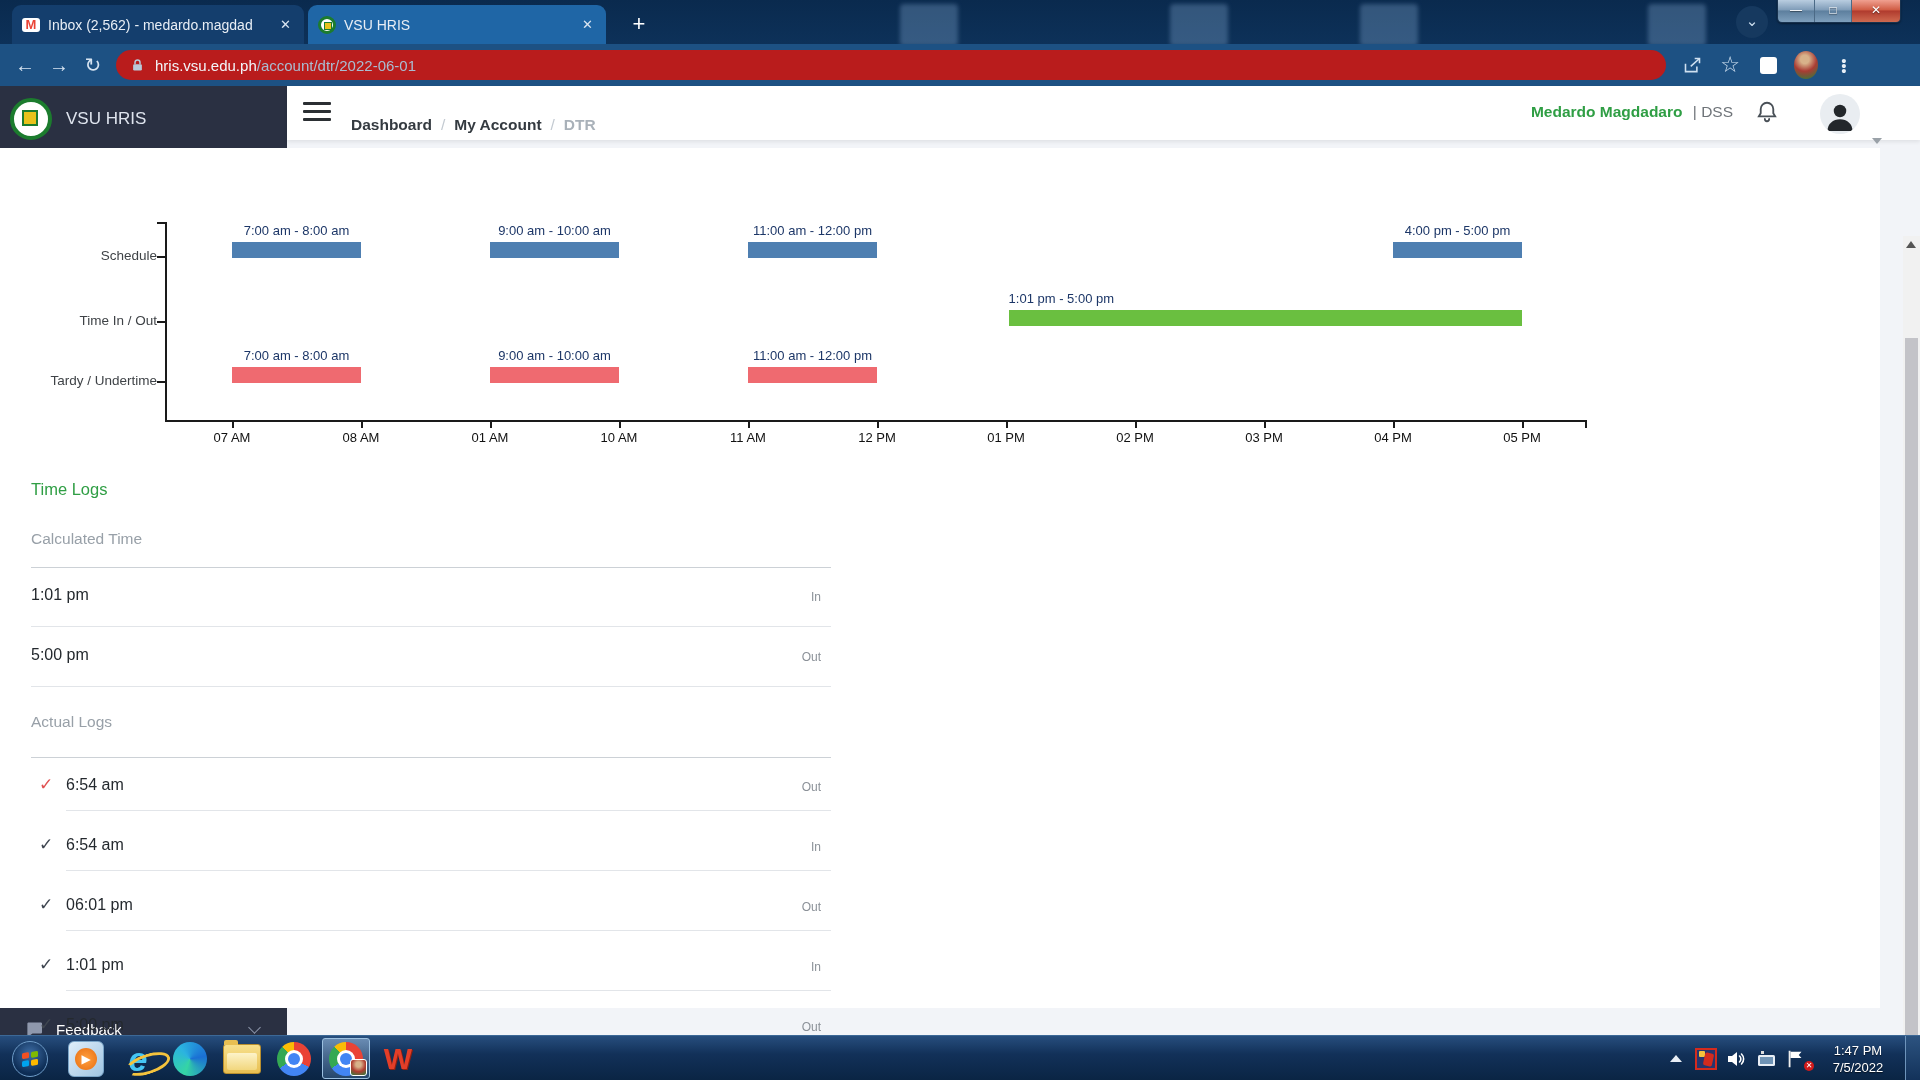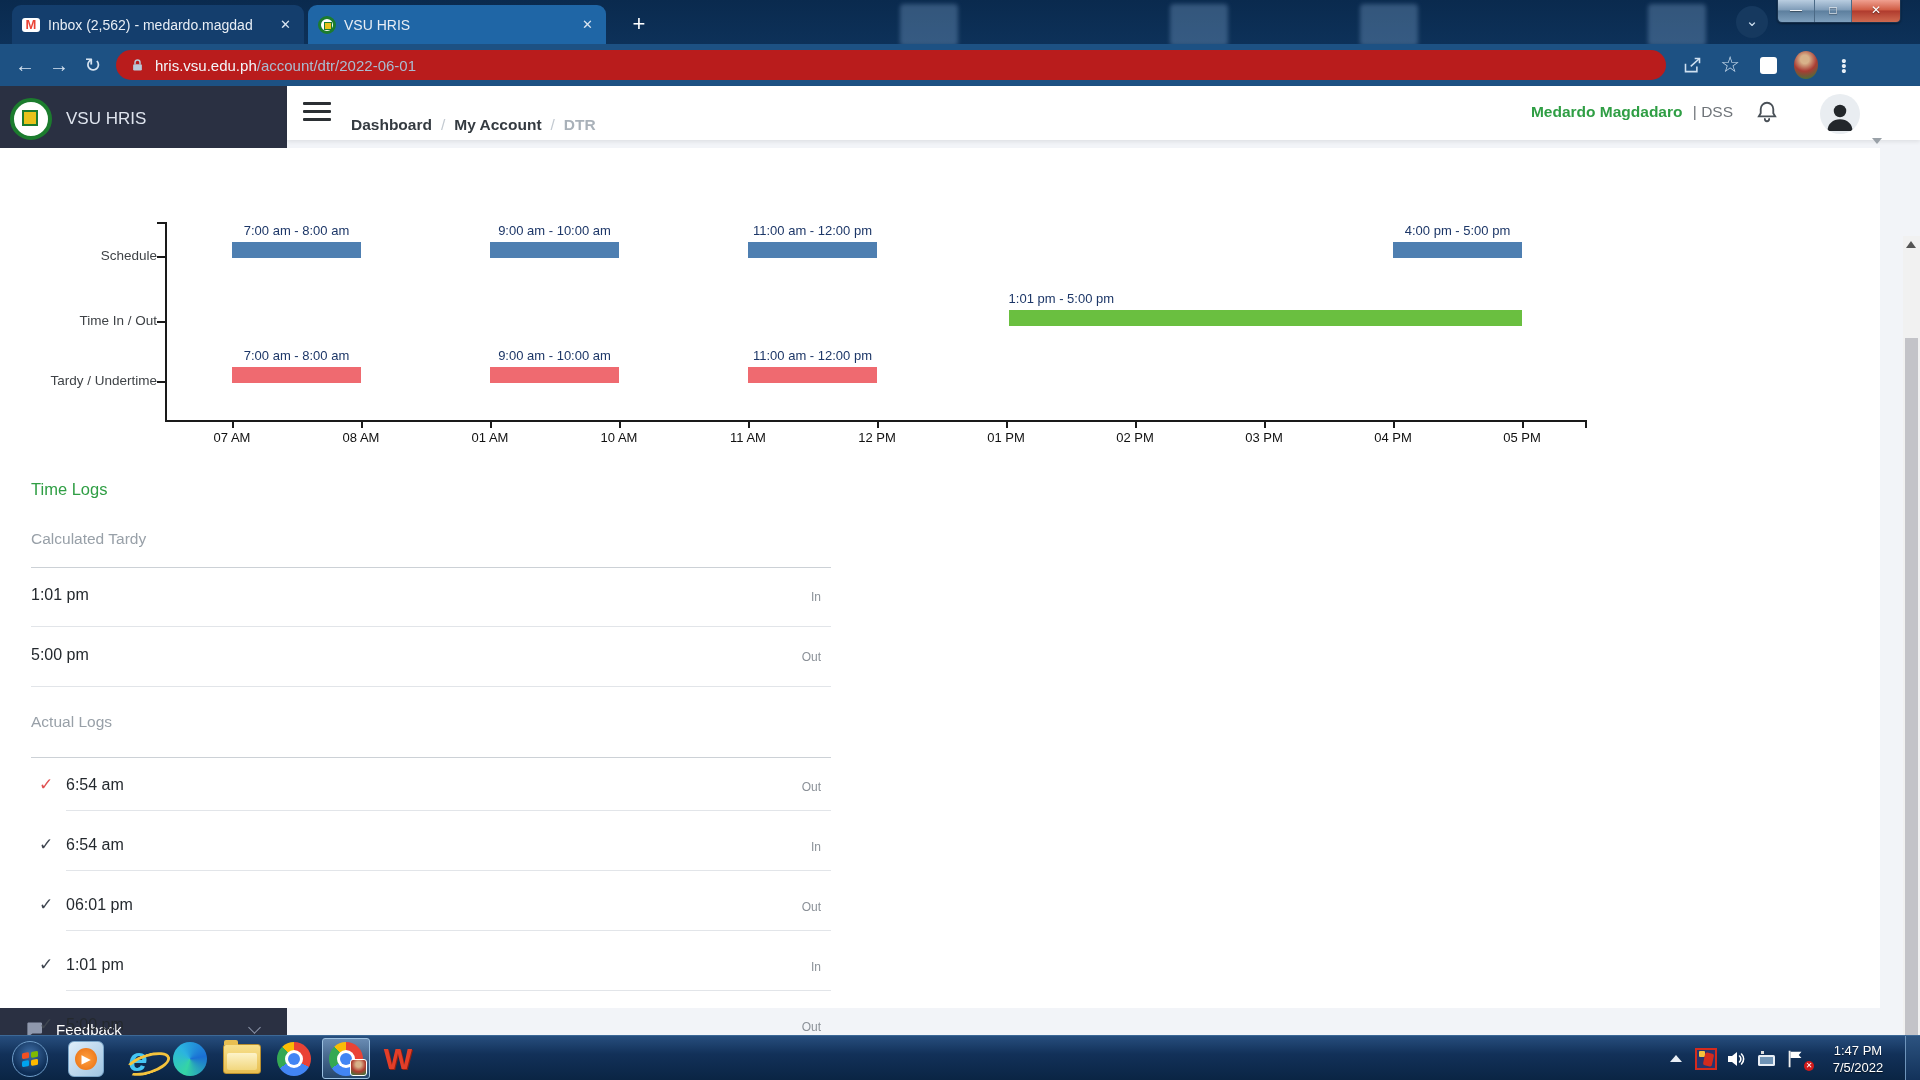--- a/index.html
+++ b/index.html
@@ -374,21 +374,21 @@
           <div class="axis abs" style="left: 1264px; top: 272px; width: 1.5px; height: 8px;"></div>
           <div class="tick-lbl abs" style="left: 1264px; top: 282px;">03 PM</div>
           <div class="axis abs" style="left: 1393px; top: 272px; width: 1.5px; height: 8px;"></div>
           <div class="tick-lbl abs" style="left: 1393px; top: 282px;">04 PM</div>
           <div class="axis abs" style="left: 1522px; top: 272px; width: 1.5px; height: 8px;"></div>
           <div class="tick-lbl abs" style="left: 1522px; top: 282px;">05 PM</div>
           <div class="axis abs" style="left: 1585px; top: 272px; width: 1.5px; height: 8px;"></div>
         </div>
       <div id="tl-title" class="abs">Time Logs</div>
       <div id="logs-holder">
-          <div class="sec-head abs" style="left: 31px; top: 382px;">Calculated Tardy</div>
+          <div class="sec-head abs" style="left: 31px; top: 382px;">Calculated Time</div>
           <div class="divider strong abs" style="left: 31px; top: 419px; width: 800px;"></div>
           <div class="log-time abs" style="left: 31px; top: 438px;">1:01 pm</div>
           <div class="log-dir abs" style="left: 701px; top: 442px;">In</div>
           <div class="divider abs" style="left: 31px; top: 478px; width: 800px;"></div>
           <div class="log-time abs" style="left: 31px; top: 498px;">5:00 pm</div>
           <div class="log-dir abs" style="left: 701px; top: 502px;">Out</div>
           <div class="divider abs" style="left: 31px; top: 538px; width: 800px;"></div>
           <div class="sec-head abs" style="left: 31px; top: 565px;">Actual Logs</div>
           <div class="divider strong abs" style="left: 31px; top: 609px; width: 800px;"></div>
           <div class="log-check abs" style="left: 39px; top: 626px; color: rgb(224, 82, 82);">✓</div>

